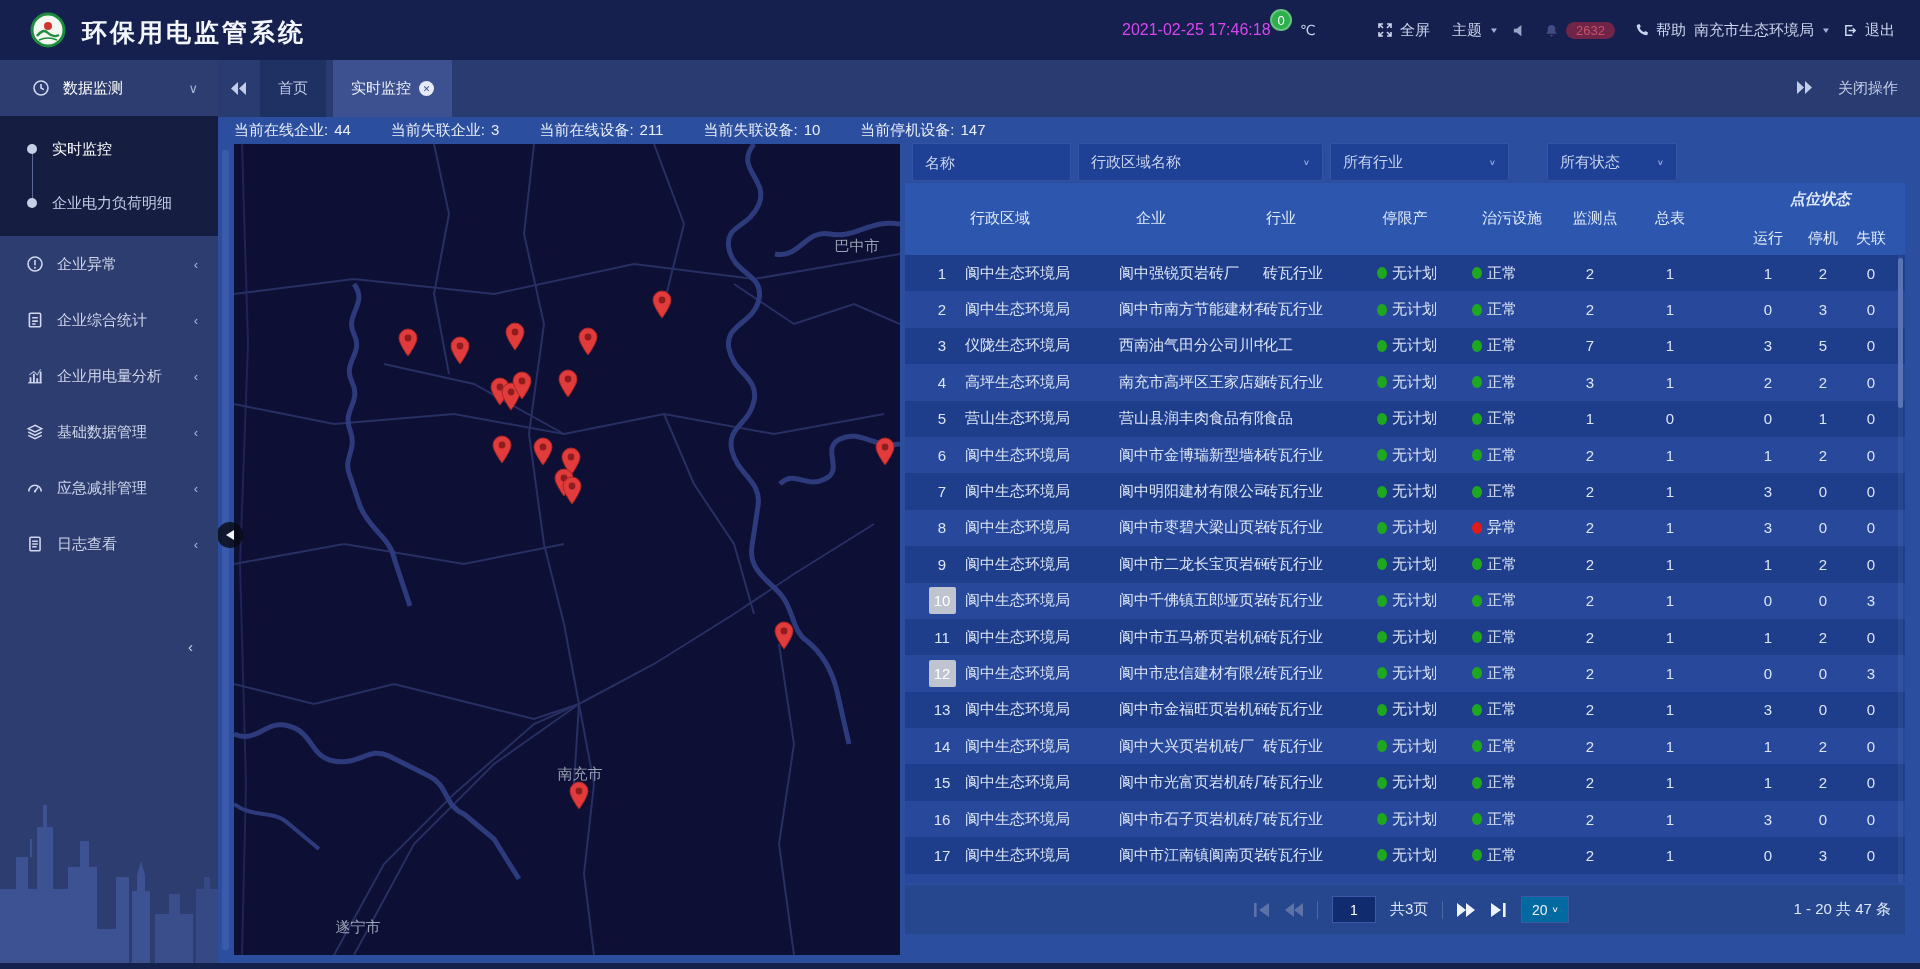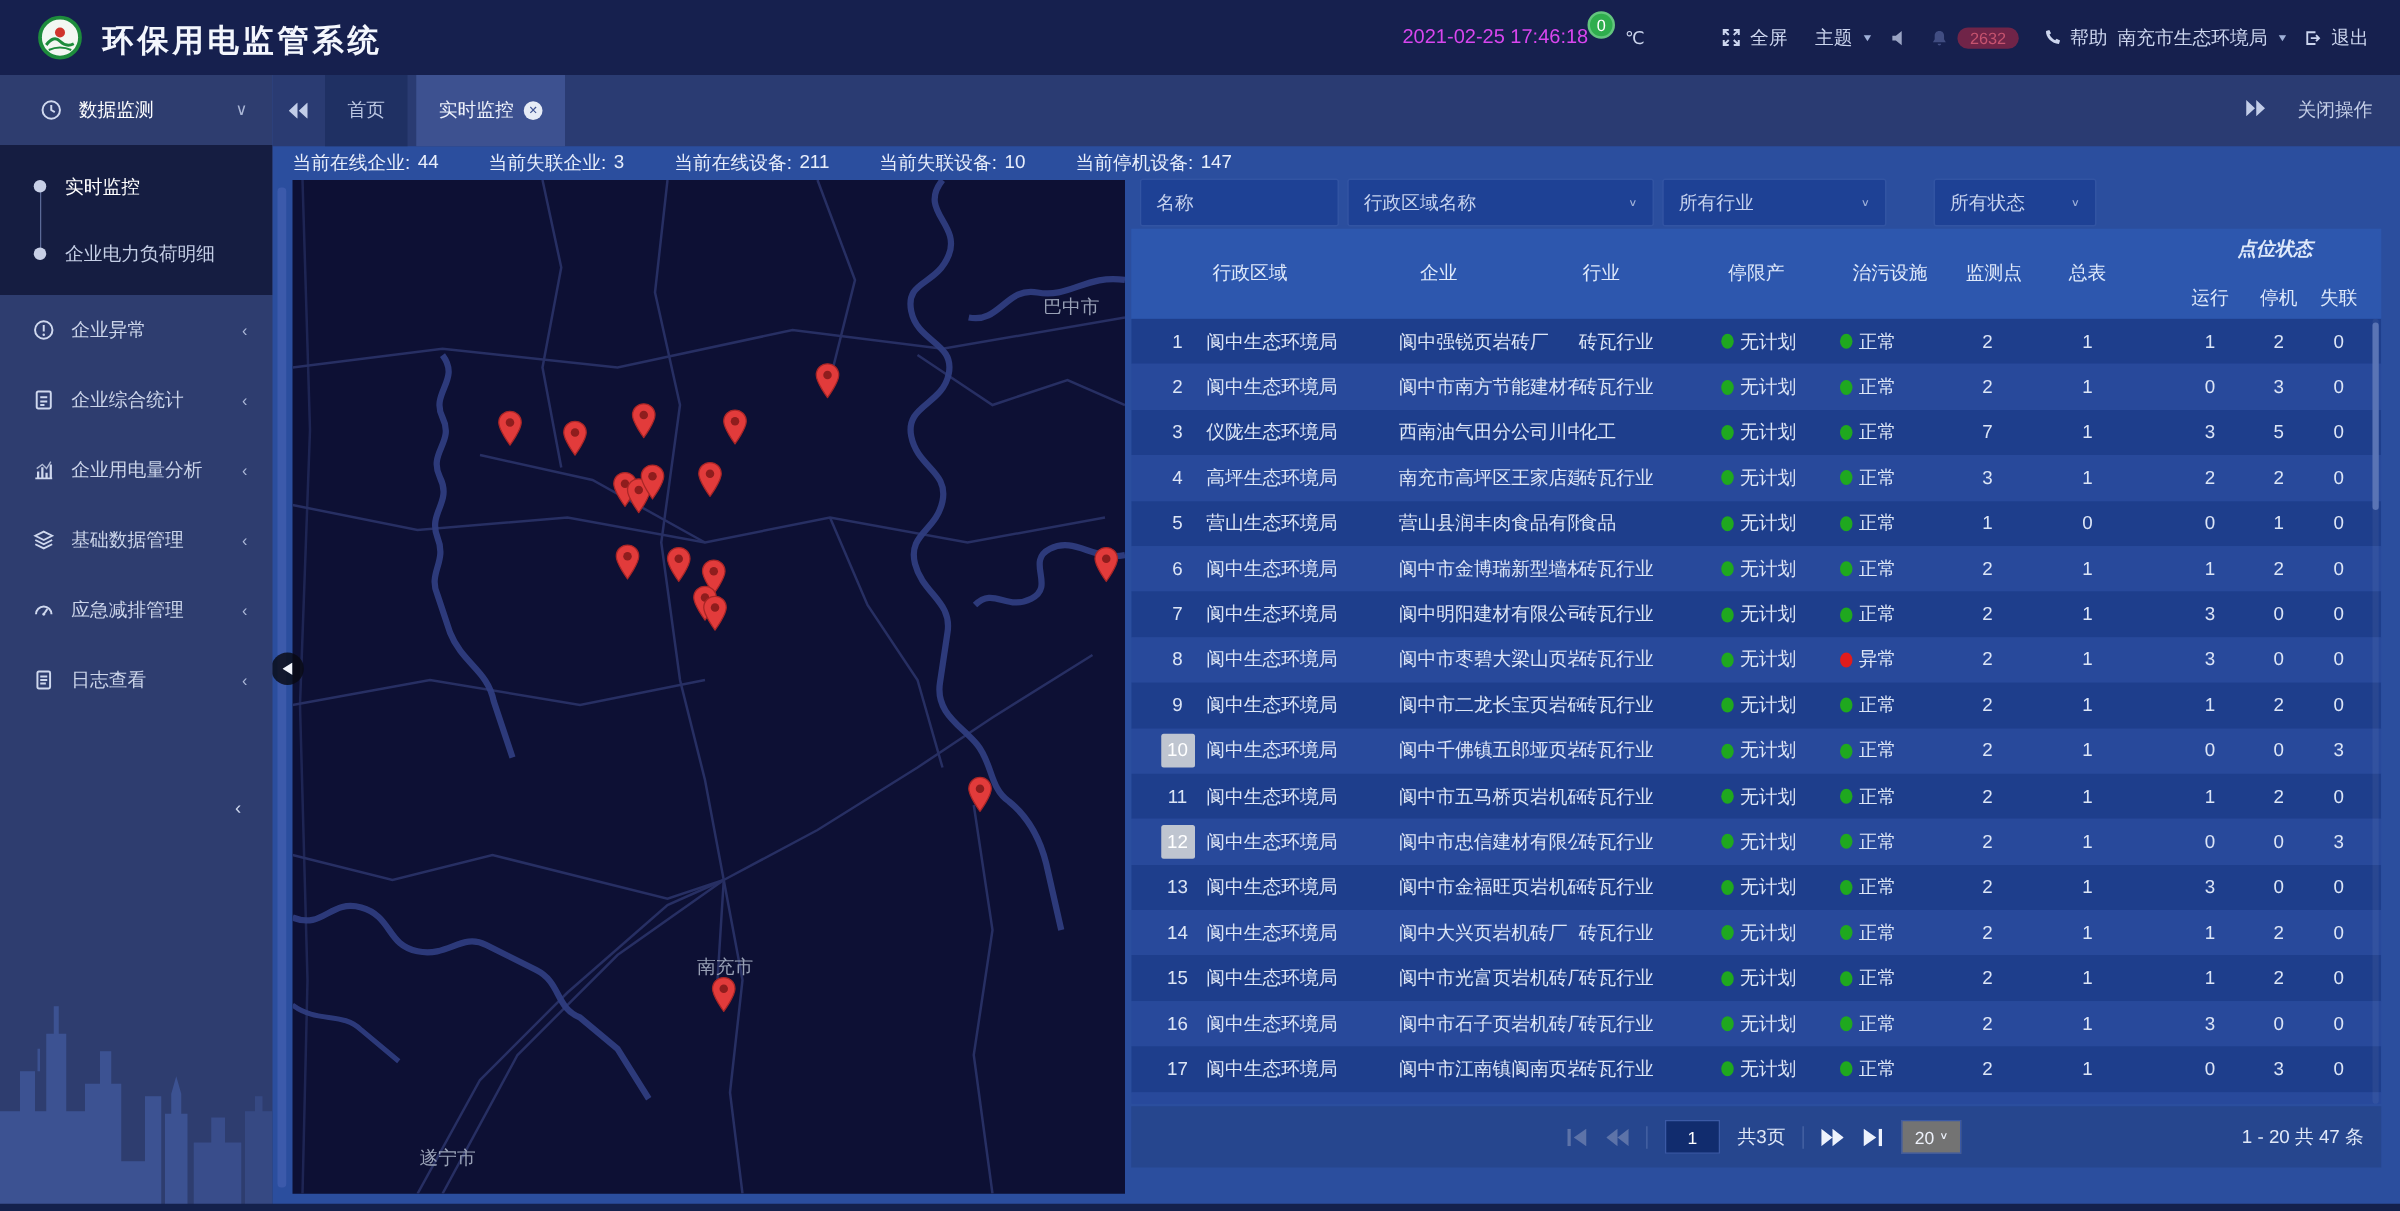--- a/index.html
+++ b/index.html
@@ -80,21 +80,21 @@
   .scroll-track{position:absolute;right:2px;top:112px;width:5px;height:628px;background:rgba(255,255,255,.05);border-radius:3px;}
   .scroll-thumb{position:absolute;right:2px;top:115px;width:5px;height:150px;background:#5a74b5;border-radius:3px;cursor:pointer;}
   
   .pager{position:absolute;left:0;top:742px;width:1000px;height:49px;background:#26468e;display:flex;align-items:center;color:#dfe7f7;font-size:15px;}
   .pg-group{position:absolute;left:348px;display:flex;align-items:center;gap:14px;}
   .pg-ic{display:inline-flex;cursor:pointer;}
   .pg-ic svg{width:18px;height:14px;}
   .pg-div{width:1px;height:18px;background:#4b67a6;}
   .pg-input{width:44px;height:27px;background:#112c6e;border:1px solid #3b59a5;color:#fff;text-align:center;font-size:14px;
     font-family:"Liberation Sans","DejaVu Sans",sans-serif;}
-  .pg-size{width:48px;height:27px;background:#737373;border:1px solid #3b59a5;display:flex;align-items:center;justify-content:center;
+  .pg-size{width:48px;height:27px;background:#0369a1;border:1px solid #3b59a5;display:flex;align-items:center;justify-content:center;
     gap:4px;font-size:14px;color:#eef2fb;cursor:pointer;}
   .pg-range{position:absolute;right:14px;color:#dfe7f7;}
   .bottom-strip{position:absolute;left:0;bottom:0;width:1920px;height:6px;background:#14214c;z-index:40;}
 </style>
 </head>
 <body>
 
 <div class="topbar">
   <svg class="logo" viewBox="0 0 36 36">
     <circle cx="18" cy="18" r="16" fill="#f2f7f2"></circle>

